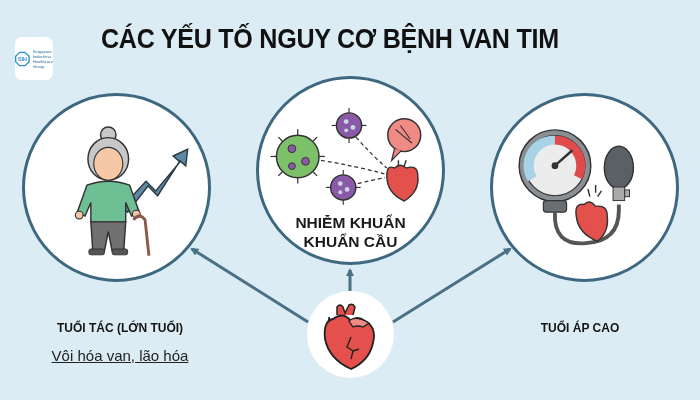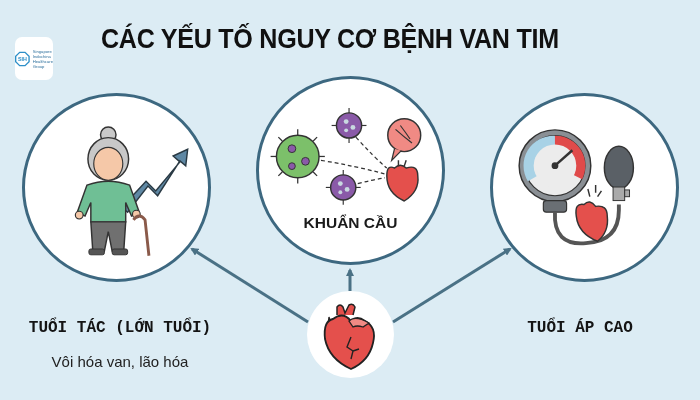--- a/index.html
+++ b/index.html
@@ -40,22 +40,22 @@
       position: absolute; left: 0; width: 100%; top: 134px;
       text-align: center; font-weight: bold; font-size: 15.5px; line-height: 19px;
       color: #1a1a1a;
     }
     .mid-label span { display: block; }
     .caption {
       position: absolute; text-align: center; width: 240px;
     }
     .cap-left { left: 0px; top: 318px; }
     .cap-right { left: 460px; top: 318px; }
-    .cap-title { font-weight: bold; font-size: 16px; color: #141414; line-height: 20px; font-family: Liberation Mono, monospace; }
-    .cap-sub { font-size: 15px; color: #222222; line-height: 20px; margin-top: 14px; }
+    .cap-title { font-weight: bold; font-size: 12px; color: #141414; line-height: 20px; }
+    .cap-sub { font-size: 15px; color: #222222; line-height: 20px; margin-top: 8px; text-decoration: underline; }
     svg.arrows { position: absolute; left: 0; top: 0; }
   </style>
 </head>
 <body>
 
 <div class="stage">
 
   <div class="logo-box">
     <svg class="logo-mark" viewBox="0 0 22 22">
       <polygon points="7,1 15,1 21,7 21,15 15,21 7,21 1,15 1,7" fill="#ffffff" stroke="#2d8fc8" stroke-width="2"></polygon>
@@ -161,20 +161,21 @@
         <path d="M141,52 Q150,60 158,66" fill="none" stroke="#333" stroke-width="1.3"></path>
         <path d="M146,48 Q152,56 156,62" fill="#f6c08a" stroke="#333" stroke-width="1.2"></path>
       </g>
 
       <g>
         <path d="M140,92 Q132,88 132,100 Q132,118 150,126 Q166,116 164,100 Q164,88 152,92 Q146,86 140,92 Z" fill="#e4504c" stroke="#333" stroke-width="1.5"></path>
         <path d="M144,90 L144,84 M150,90 L152,84" stroke="#333" stroke-width="1.5"></path>
       </g>
     </svg>
     <div class="mid-label">
+      <span>NHIỄM KHUẨN</span>
       <span>KHUẨN CẦU</span>
     </div>
   </div>
 
   <div class="circle c-right">
     <svg class="illus" viewBox="0 0 189 189">
 
       <circle cx="64" cy="72" r="37" fill="#8a8f94" stroke="#333" stroke-width="1.5"></circle>
       <circle cx="64" cy="72" r="31" fill="#ececec" stroke="#333" stroke-width="1.2"></circle>
       <path d="M64,72 L36,88 A31,31 0 0,1 64,41 Z" fill="#a8d2e6"></path>

